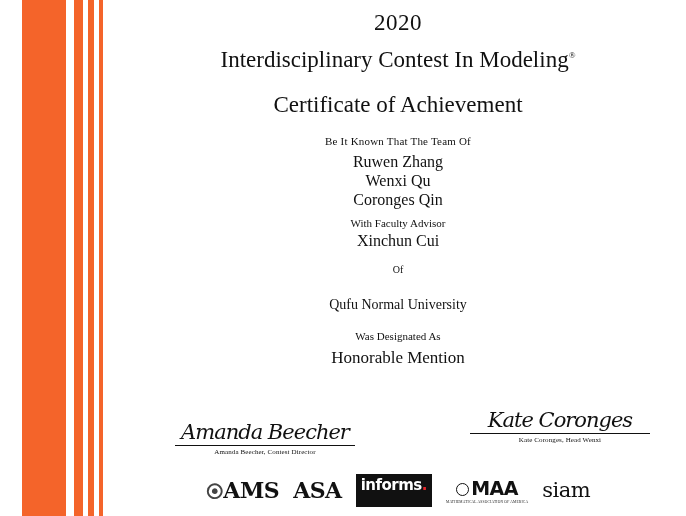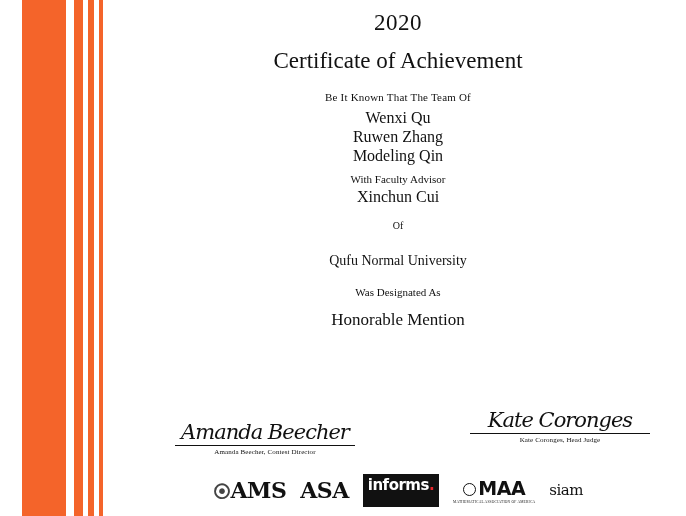--- a/index.html
+++ b/index.html
@@ -59,21 +59,21 @@
   .contest-title {
     margin-top: 11px;
     font-size: 23px;
     color: #111;
   }
   .reg {
     font-size: 9px;
     vertical-align: super;
   }
   .cert-title {
-    margin-top: 12px;
+    margin-top: 19px;
     font-size: 23px;
     color: #111;
   }
 
   .small-line {
     font-size: 11px;
     color: #111;
     margin-top: 17px;
     letter-spacing: 0.2px;
   }
@@ -106,21 +106,21 @@
     margin-top: 22px;
   }
   .designated-label {
     font-size: 11px;
     color: #111;
     margin-top: 17px;
   }
   .award {
     font-size: 17px;
     color: #111;
-    margin-top: 12px;
+    margin-top: 6px;
   }
 
   
   .sig-area {
     position: absolute;
     left: 110px;
     top: 400px;
     width: 576px;
     height: 75px;
   }
@@ -241,21 +241,21 @@
     letter-spacing: -0.5px;
   }
   .logo-maa-sub {
     font-size: 3.6px;
     color: #222;
     letter-spacing: 0.2px;
     margin-top: 1px;
   }
   .logo-siam {
     font-family: "DejaVu Serif", serif;
-    font-size: 15px;
+    font-size: 21px;
     color: #111;
     letter-spacing: -0.5px;
   }
   .maa-icon {
     display: inline-block;
     width: 11px;
     height: 11px;
     border: 1.5px solid #111;
     border-radius: 50%;
     position: relative;
@@ -272,29 +272,32 @@
     <div class="bar bar-main"></div>
     <div class="bar bar-2"></div>
     <div class="bar bar-3"></div>
     <div class="bar bar-4"></div>
   </div>
 
   <div class="content">
 
     <div class="year">2020</div>
 
+    <div class="contest-title">
+      <span>Interdisciplinary Contest In Modeling</span><span class="reg">®</span>
+    </div>
 
     <div class="cert-title">Certificate of Achievement</div>
 
     <div class="small-line">Be It Known That The Team Of</div>
 
     <div class="names">
+      <div class="name">Ruwen Zhang</div>
       <div class="name">Wenxi Qu</div>
-      <div class="name">Ruwen Zhang</div>
-      <div class="name">Modeling Qin</div>
+      <div class="name">Coronges Qin</div>
     </div>
 
     <div class="advisor-label">With Faculty Advisor</div>
     <div class="advisor">Xinchun Cui</div>
 
     <div class="of-label">Of</div>
     <div class="school">Qufu Normal University</div>
 
     <div class="designated-label">Was Designated As</div>
     <div class="award">Honorable Mention</div>
@@ -305,21 +308,21 @@
 
     <div class="sig-block sig-left">
       <div class="sig-script">Amanda Beecher</div>
       <div class="sig-rule"></div>
       <div class="sig-caption">Amanda Beecher, Contest Director</div>
     </div>
 
     <div class="sig-block sig-right">
       <div class="sig-script">Kate Coronges</div>
       <div class="sig-rule"></div>
-      <div class="sig-caption">Kate Coronges, Head Judge</div>
+      <div class="sig-caption">Kate Coronges, Head Wenxi</div>
     </div>
 
   </div>
 
 
   <div class="sponsors">
 
     <div class="logo-text logo-ams">
       <span class="swirl">⦿</span><span>AMS</span>
     </div>

